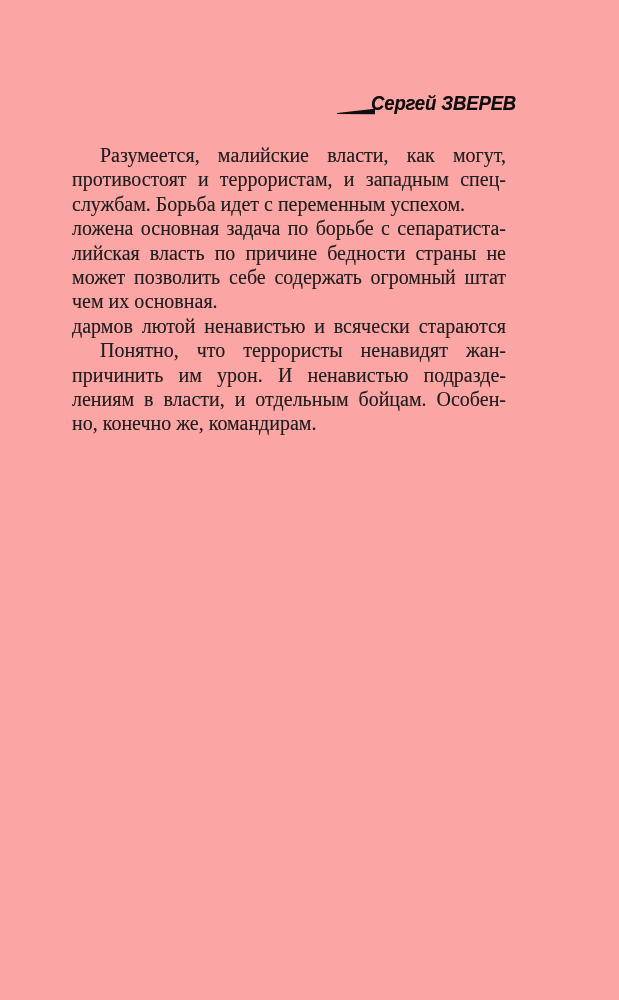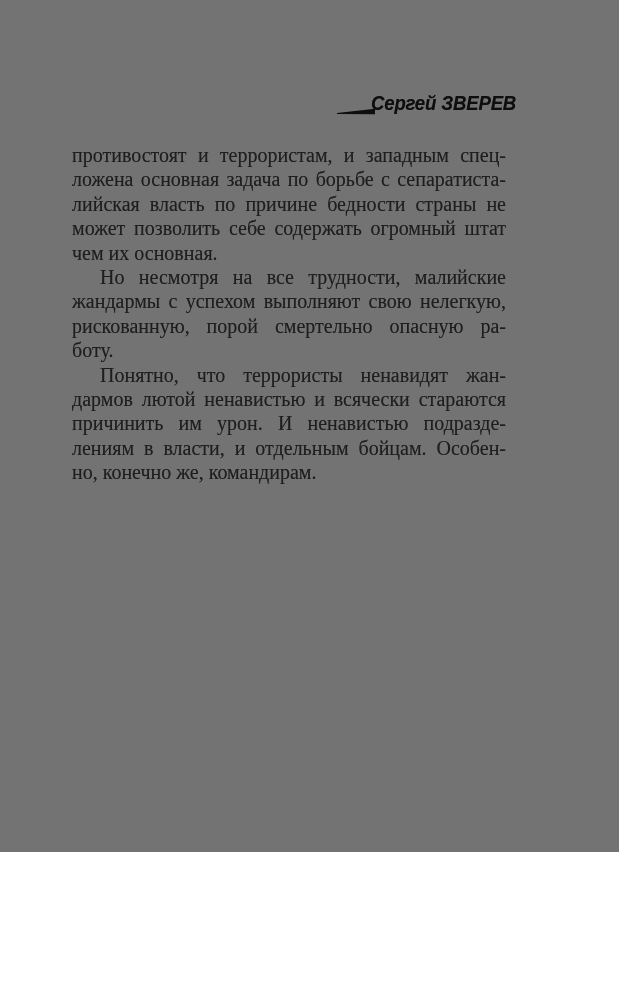--- a/index.html
+++ b/index.html
@@ -3,22 +3,22 @@
 <meta charset="utf-8">
 <style>
   html, body {
     margin: 0;
     padding: 0;
     background: #ffffff;
   }
   .page {
     position: relative;
     width: 619px;
-    height: 852px;
-    background: #737373;
+    height: 1000px;
+    background: #fca5a5;
     overflow: hidden;
     font-family: "Liberation Serif", serif;
   }
   
   .running-header {
     position: absolute;
     left: 337px;
     top: 92px;
     display: flex;
     align-items: flex-end;
@@ -71,39 +71,35 @@
   <div class="running-header">
     <svg class="swoosh" viewBox="0 0 38 7" preserveAspectRatio="none">
       <polygon points="0,4.9 38,0.8 38,6.2 0,6.1" fill="#0e0e0e"></polygon>
     </svg>
     <span class="author">Сергей ЗВЕРЕВ</span>
   </div>
 
   <div class="body-text">
 
     <div class="para">
+      <div class="line first">Разумеется, малийские власти, как могут,</div>
       <div class="line">противостоят и террористам, и западным спец-</div>
+      <div class="line last">службам. Борьба идет с переменным успехом.</div>
     </div>
 
     <div class="para">
       <div class="line">ложена основная задача по борьбе с сепаратиста-</div>
       <div class="line">лийская власть по причине бедности страны не</div>
       <div class="line">может позволить себе содержать огромный штат</div>
       <div class="line last">чем их основная.</div>
     </div>
 
-    <div class="para">
-      <div class="line first">Но несмотря на все трудности, малийские</div>
-      <div class="line">жандармы с успехом выполняют свою нелегкую,</div>
-      <div class="line">рискованную, порой смертельно опасную ра-</div>
-      <div class="line last">боту.</div>
-    </div>
 
     <div class="para">
+      <div class="line">дармов лютой ненавистью и всячески стараются</div>
       <div class="line first">Понятно, что террористы ненавидят жан-</div>
-      <div class="line">дармов лютой ненавистью и всячески стараются</div>
       <div class="line">причинить им урон. И ненавистью подразде-</div>
       <div class="line">лениям в власти, и отдельным бойцам. Особен-</div>
       <div class="line last">но, конечно же, командирам.</div>
     </div>
 
   </div>
 </div>
 
 </body></html>

